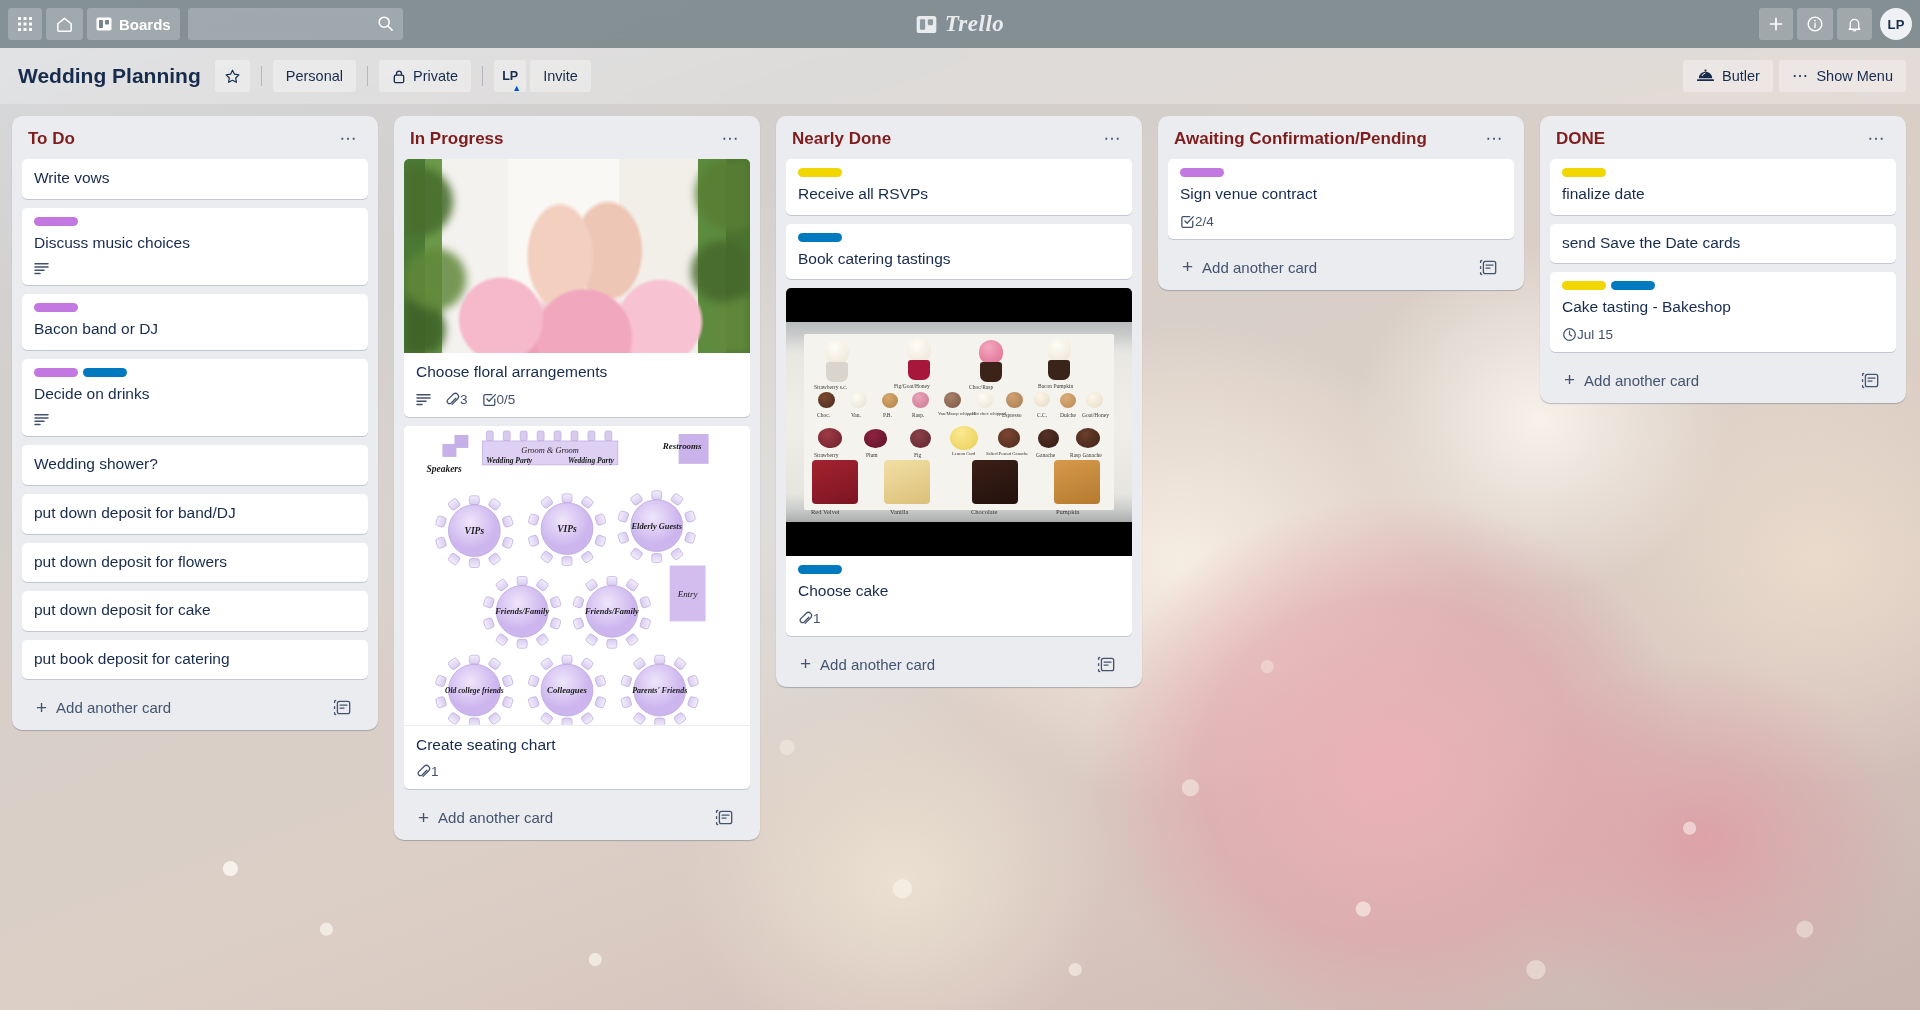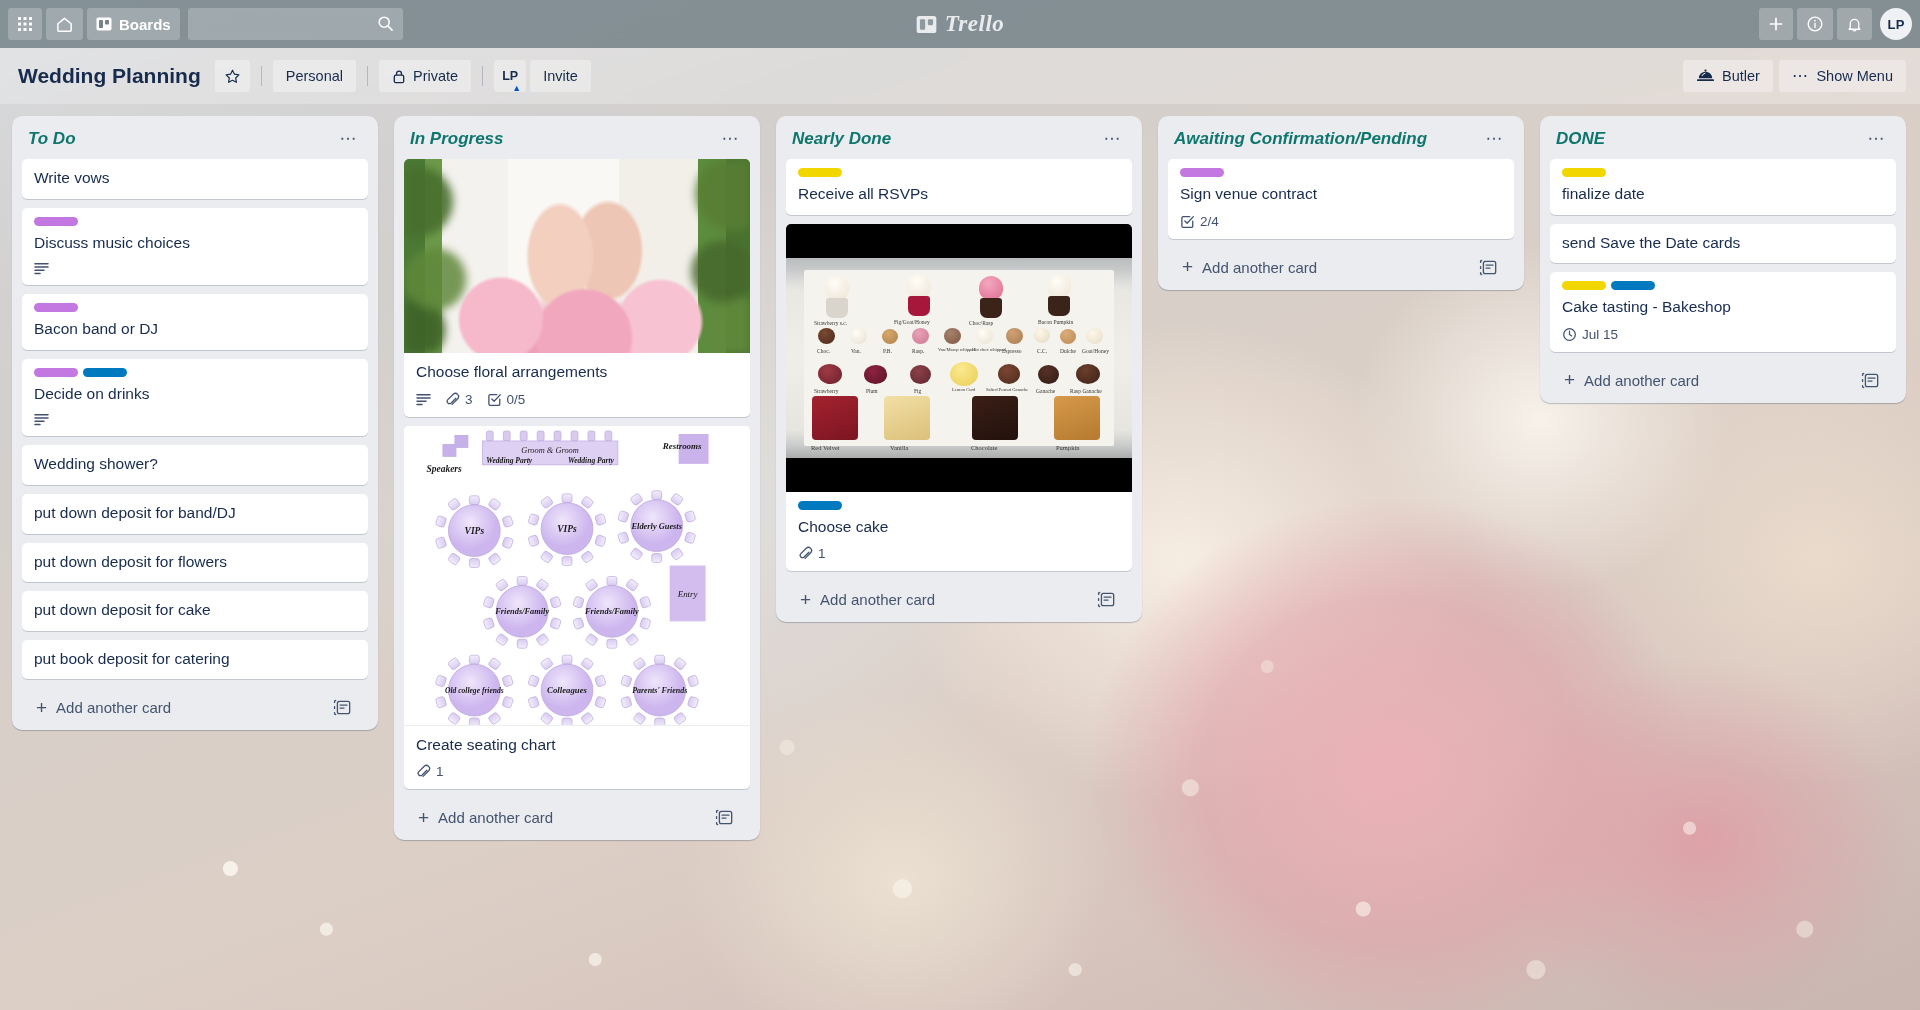--- a/index.html
+++ b/index.html
@@ -122,36 +122,36 @@
   .list {
     width: 366px; flex: 0 0 366px; border-radius: 10px;
     background: #ebecf0; max-height: 882px;
     display: flex; flex-direction: column; padding: 0 0 4px 0;
     box-shadow: 0 1px 1px rgba(9,30,66,.25);
   }
   .list-header {
     display: flex; align-items: center; justify-content: space-between;
     padding: 13px 14px 10px 16px;
   }
-  .list-title { font-size: 17px; font-weight: 700; color: #0f766e; cursor: pointer; font-style: italic; }
+  .list-title { font-size: 17px; font-weight: 700; color: #7f1d1d; cursor: pointer; }
   .list-menu {
     font-size: 17px; color: #42526e; letter-spacing: 1.5px; line-height: 10px;
     padding: 4px 6px; border-radius: 3px; cursor: pointer; user-select:none;
   }
   .cards { padding: 0 10px; overflow: hidden; }
   .card {
     background: #fff; border-radius: 5px; margin-bottom: 9px;
     box-shadow: 0 1px 0 rgba(9,30,66,.18); cursor: pointer; overflow: hidden;
   }
   .card-body { padding: 9px 12px 10px 12px; }
   .card-title { font-size: 15.5px; color: #172b4d; line-height: 1.33; }
   .labels { display: flex; gap: 5px; margin-bottom: 7px; }
   .label { width: 44px; height: 9px; border-radius: 5px; }
   .badges { display: flex; align-items: center; gap: 14px; margin-top: 9px; color: #42526e; font-size: 13.5px; }
-  .badge { display: flex; align-items: flex-end; gap: 5px; }
+  .badge { display: flex; align-items: flex-end; }
   .list-footer {
     display: flex; align-items: center; justify-content: space-between;
     padding: 9px 16px 10px 14px; margin: 2px 10px 0 10px;
     color: #44546f; font-size: 15px; border-radius: 5px; cursor: pointer;
   }
   .lf-left { display: flex; align-items: center; gap: 9px; }
   .plus { font-size: 19px; line-height: 14px; font-weight: 400; }
 
   
   .cover { width: 100%; display: block; }
@@ -756,20 +756,28 @@
 
       <div class="card">
           <div class="card-body">
         <div class="labels">
           <span class="label" style="background:#f2d600"></span>
         </div>
         <div class="card-title">Receive all RSVPs</div>
       </div>
         </div>
 
+      <div class="card">
+          <div class="card-body">
+        <div class="labels">
+          <span class="label" style="background:#0079bf"></span>
+        </div>
+        <div class="card-title">Book catering tastings</div>
+      </div>
+        </div>
 
       <div class="card">
         <div class="cover cover-cake">
           <div class="tray"></div>
           <div class="paper"></div>
 
           <div class="cupcake" style="left:36px;top:52px;">
             <div class="frost"></div>
               <div class="base" style="background:#d9d5cd;"></div>
           </div>

